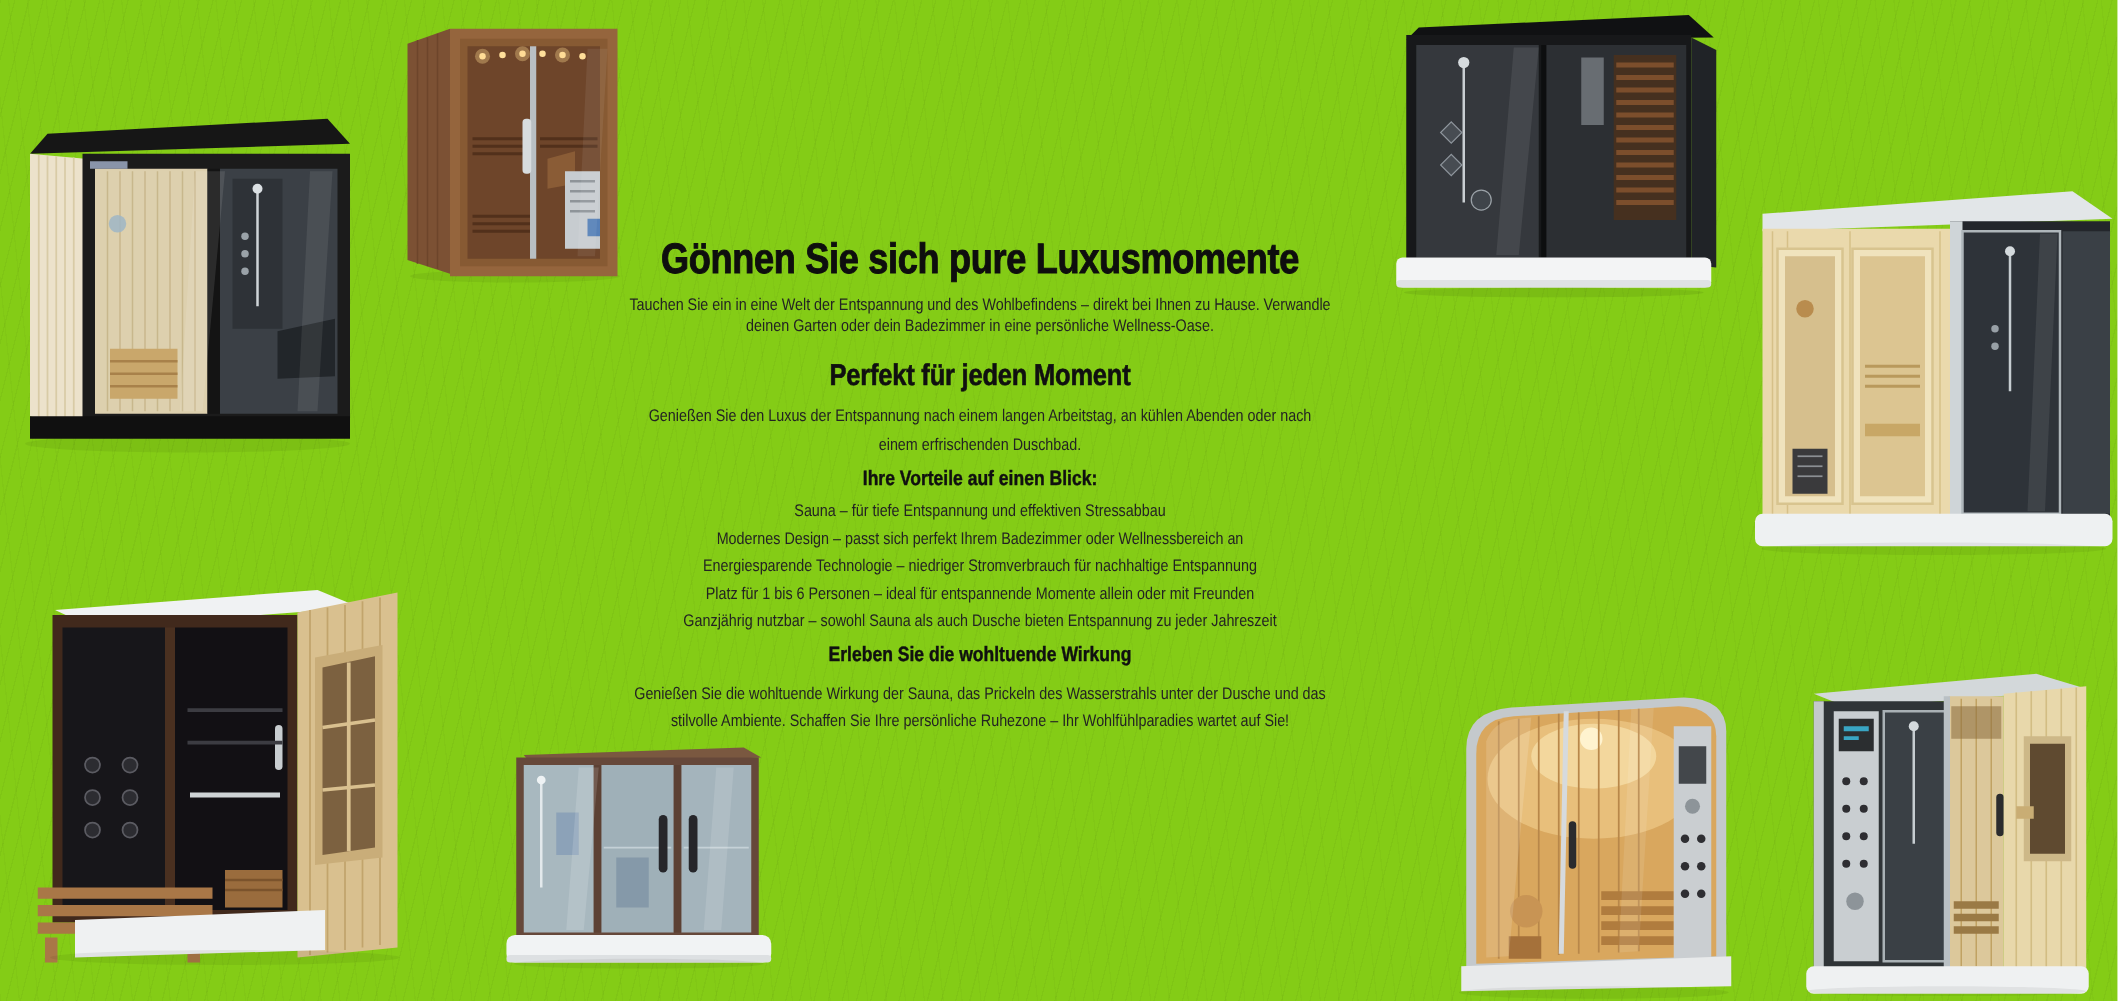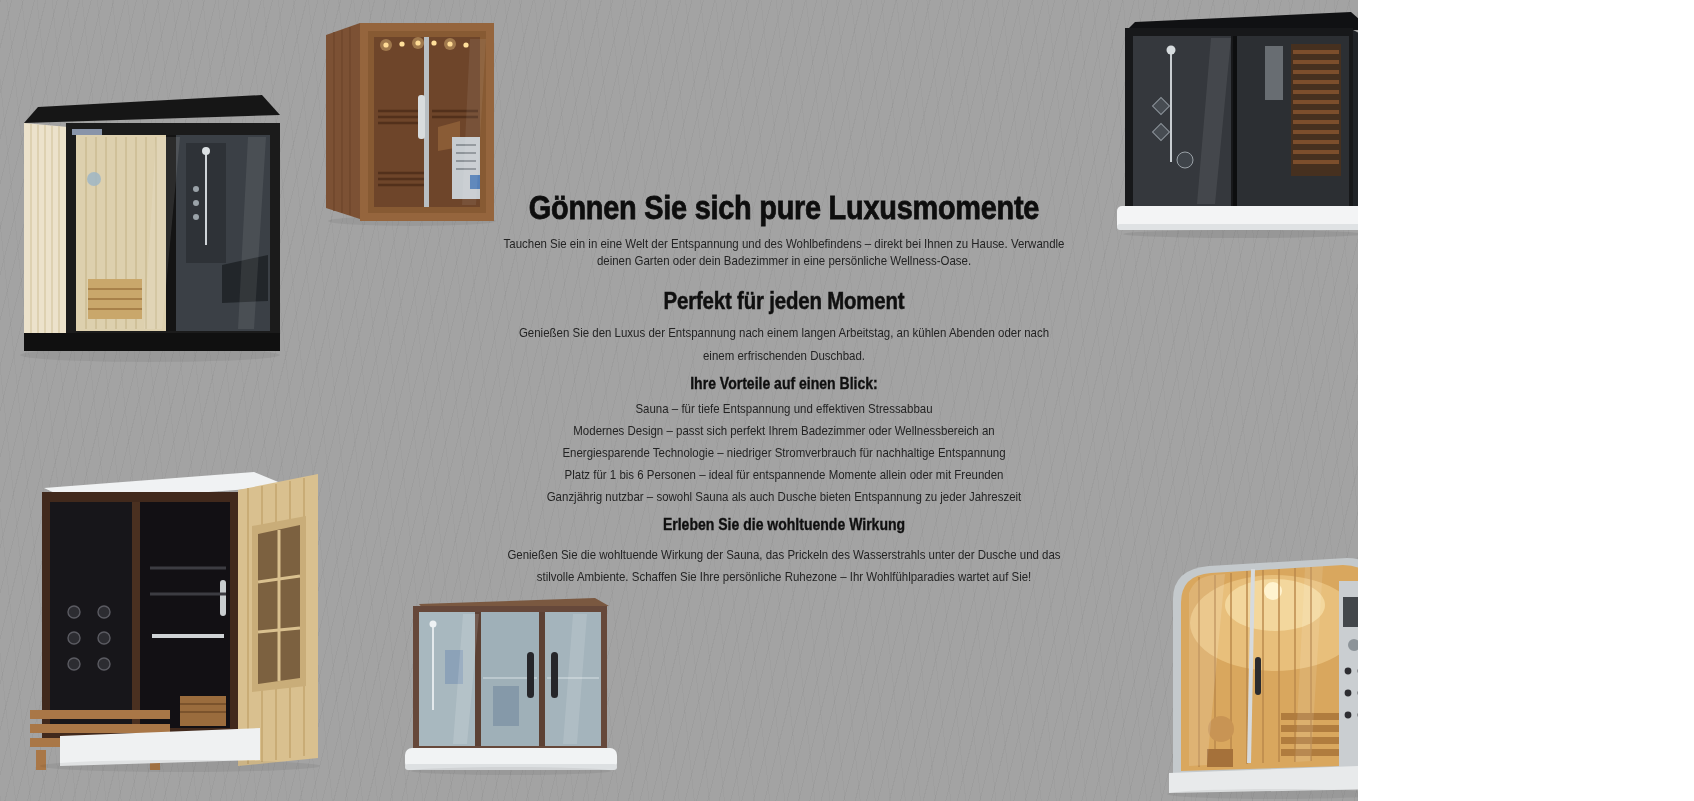--- a/index.html
+++ b/index.html
@@ -1,17 +1,17 @@
 <!DOCTYPE html>
 <html lang="de"><head>
 <meta charset="utf-8">
 <style>
   html,body{margin:0;padding:0;background:#ffffff;}
   .stage{
-    position:relative;width:1358px;height:801px;overflow:hidden;background:#a3a3a3;
+    position:relative;width:1694px;height:801px;overflow:hidden;background:#84cc16;
     font-family:"Liberation Sans", sans-serif;color:#222;text-decoration:underline;
   }
   
   .stage::before{
     content:"";position:absolute;inset:0;pointer-events:none;
     background-image:
       repeating-linear-gradient(104deg, rgba(0,0,0,0.035) 0 1px, transparent 1px 11px),
       repeating-linear-gradient(84deg, rgba(0,0,0,0.022) 0 1px, transparent 1px 15px);
   }
 

